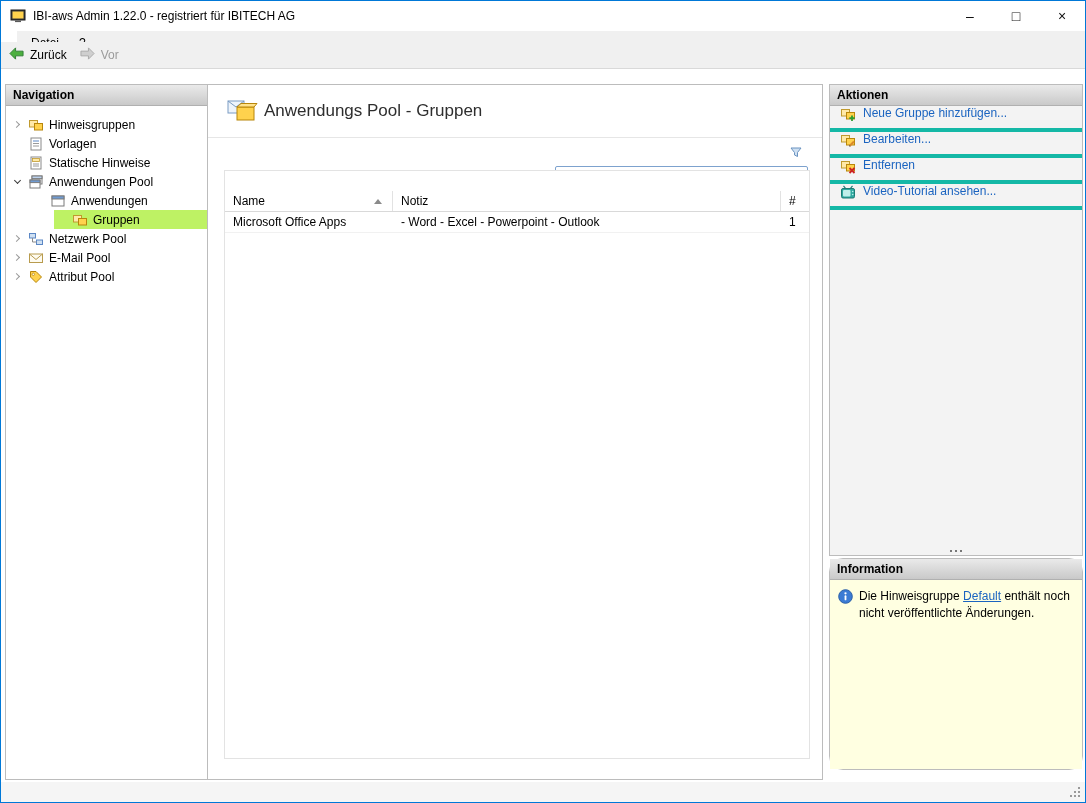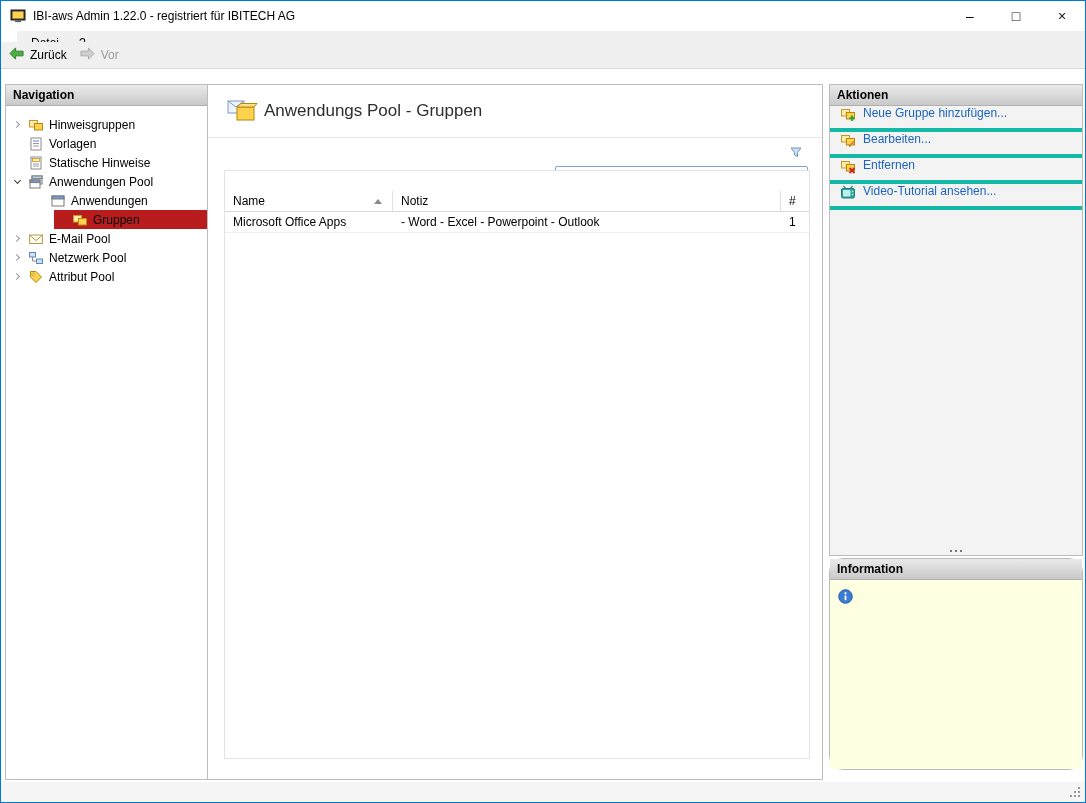--- a/index.html
+++ b/index.html
@@ -30,21 +30,21 @@
   .main-panel { left:206px; top:83px; width:616px; height:696px; }
   .actions-panel { left:828px; top:83px; width:254px; height:472px; }
   .info-panel { left:828px; top:557px; width:254px; height:212px;border-radius:14px; }
 
   
   .tree { padding-top:9px; }
   .tree-row { display:flex; height:19px; }
   .indent { flex:none; }
   .lvl0 .indent { width:4px; } .lvl1 .indent { width:26px; } .lvl2 .indent { width:48px; }
   .row-body { flex:1; display:flex; align-items:center; gap:4px; }
-  .tree-row.selected .row-body { background:#b91c1c; }
+  .tree-row.selected .row-body { background:#bef264; }
   .chev-box { width:14px; flex:none; display:flex; align-items:center; justify-content:center; }
   .chev { display:inline-block; width:5px; height:5px; border-right:1.4px solid #9a9a9a; border-bottom:1.4px solid #9a9a9a; }
   .chev.collapsed { transform:rotate(-45deg); margin-left:-2px; }
   .chev.expanded { border-color:#3a3a3a; transform:rotate(45deg); margin-top:-2px; }
   .ticon { width:17px; flex:none; display:flex; align-items:center; }
   .tlabel { white-space:nowrap; }
 
   
   .main-head { position:relative; height:53px; border-bottom:1px solid #e6e6e6; }
   .main-head .big-icon { position:absolute; left:18px; top:11px; }
@@ -236,42 +236,42 @@
       </div>
 
       <div class="tree-row lvl0">
         <span class="indent"></span>
         <span class="row-body">
           <span class="chev-box">
               <span class="chev collapsed"></span>
             </span>
           <span class="ticon">
             <svg width="16" height="16" viewBox="0 0 16 16">
-              <rect x="1.5" y="4" width="13" height="8.5" fill="#fefbf0" stroke="#b89b4e"></rect>
-              <path d="M1.5 4 L8 9.5 L14.5 4" fill="none" stroke="#b89b4e"></path>
-            </svg>
-          </span>
-          <span class="tlabel">E-Mail Pool</span>
-        </span>
-      </div>
-
-      <div class="tree-row lvl0">
-        <span class="indent"></span>
-        <span class="row-body">
-          <span class="chev-box">
-              <span class="chev collapsed"></span>
-            </span>
-          <span class="ticon">
-            <svg width="16" height="16" viewBox="0 0 16 16">
               <rect x="1.5" y="2.5" width="6" height="4.5" fill="#cfe0f2" stroke="#5b87c5"></rect>
               <rect x="8.5" y="9" width="6" height="4.5" fill="#cfe0f2" stroke="#5b87c5"></rect>
               <path d="M4.5 7 V11 H8.5" fill="none" stroke="#8a8a8a"></path>
             </svg>
           </span>
           <span class="tlabel">Netzwerk Pool</span>
+        </span>
+      </div>
+
+      <div class="tree-row lvl0">
+        <span class="indent"></span>
+        <span class="row-body">
+          <span class="chev-box">
+              <span class="chev collapsed"></span>
+            </span>
+          <span class="ticon">
+            <svg width="16" height="16" viewBox="0 0 16 16">
+              <rect x="1.5" y="4" width="13" height="8.5" fill="#fefbf0" stroke="#b89b4e"></rect>
+              <path d="M1.5 4 L8 9.5 L14.5 4" fill="none" stroke="#b89b4e"></path>
+            </svg>
+          </span>
+          <span class="tlabel">E-Mail Pool</span>
         </span>
       </div>
 
       <div class="tree-row lvl0">
         <span class="indent"></span>
         <span class="row-body">
           <span class="chev-box">
               <span class="chev collapsed"></span>
             </span>
           <span class="ticon">
@@ -387,20 +387,23 @@
   <div class="panel info-panel">
     <div class="panel-header">Information</div>
     <div class="info-body">
       <span class="info-icon">
         <svg width="15" height="15" viewBox="0 0 15 15">
           <circle cx="7.5" cy="7.5" r="6.8" fill="#3b7bd4" stroke="#2a5fa8"></circle>
           <circle cx="7.5" cy="4.3" r="1.15" fill="#fff"></circle>
           <rect x="6.6" y="6.3" width="1.8" height="5" rx="0.9" fill="#fff"></rect>
         </svg>
       </span>
+      <span>
+        <span>Die Hinweisgruppe </span><span class="info-link">Default</span><span> enthält noch nicht veröffentlichte Änderungen.</span>
+      </span>
     </div>
   </div>
 
   <div class="statusbar">
     <span class="resize-grip">
         <span class="gdot"></span>
       </span>
   </div>
 
 </div>

